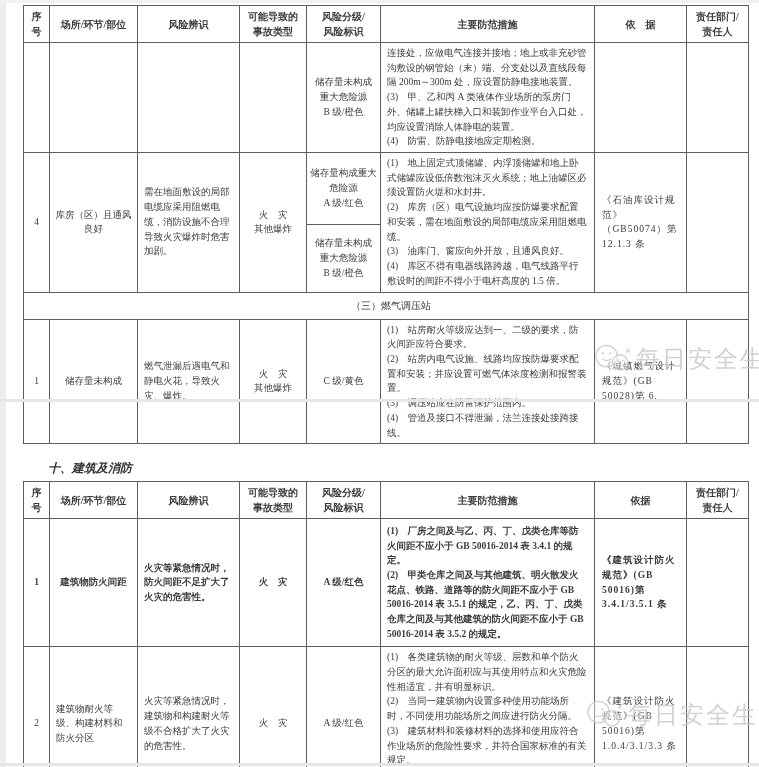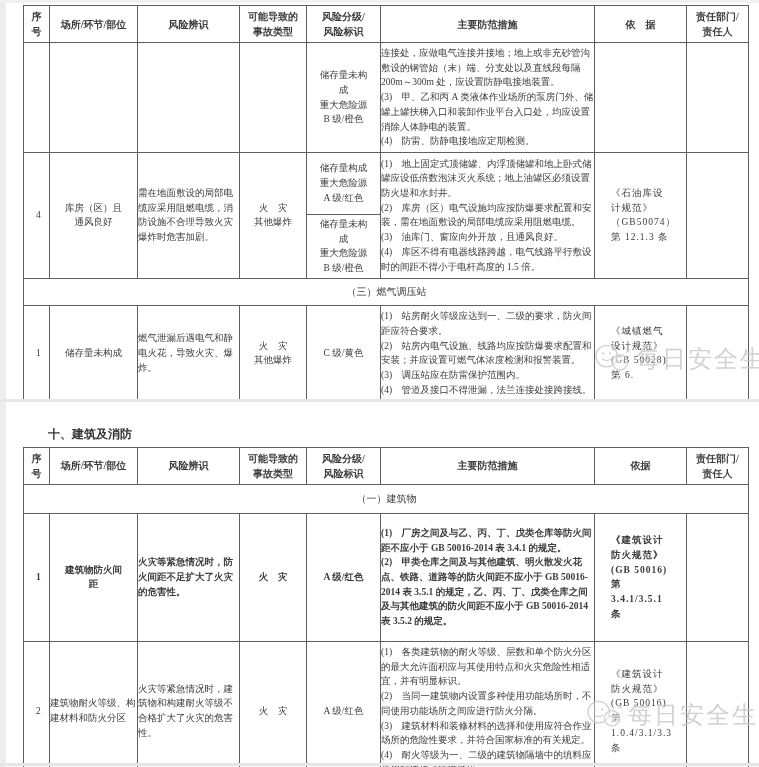--- a/index.html
+++ b/index.html
@@ -30,41 +30,42 @@
   col.c-measures { width: 214px; }
   col.c-basis    { width: 92px; }
   col.c-resp     { width: 62px; }
 
   th, td {
     border: 1px solid #5f5f5f;
     font-size: 9.5px;
     line-height: 1.55;
     vertical-align: middle;
     text-align: center;
-    padding: 2px 12px;
+    padding: 2px 3px;
   }
   th { font-weight: bold; font-size: 10px; line-height: 1.5; padding: 3px 2px; }
   .preline { white-space: pre-line; }
-  td.measures { text-align: left; padding: 3px 0; }
-  td.basis    { text-align: left; padding: 3px 16px; letter-spacing: 1px; }
+  td.measures { text-align: left; padding: 3px 6px; }
+  td.basis    { text-align: left; padding: 3px 7px; letter-spacing: 1px; }
   td.section-cell { text-align: center; padding-left: 13px; font-size: 10px; }
 
   .t1 { margin-top: 5px; }
   .t1 .h-row   td, .t1 .h-row   th { height: 36px; }
   .t1 .r-cont  td { height: 108px; }
   .t1 .r4a     td { height: 62px; }
   .t1 .r4b     td { height: 58px; }
   .t1 .sec-row td { height: 27px; }
   .t1 .r-gas   td { height: 96px; }
 
   .table2-title {
-    margin: 24px 0 4px 48px;
+    margin: 16px 0 4px 48px;
     font-size: 12px;
     font-weight: bold;
     color: #333;
+    font-style: italic;
   }
   .t2 .h-row   th { height: 33px; }
   .t2 .sec-row td { height: 29px; }
   .t2 .r1      td { height: 128px; font-weight: bold; }
   .t2 .r2      td { height: 134px; }
 
   
   .watermark {
     position: absolute;
     display: flex;
@@ -195,23 +196,20 @@
 事故类型</th>
       <th class="preline">风险分级/
 风险标识</th>
       <th>主要防范措施</th>
       <th>依据</th>
       <th class="preline">责任部门/
 责任人</th>
     </tr>
   </thead>
   <tbody>
-    <tr class="sec-row">
-      <td colspan="8" class="section-cell">（一）建筑物</td>
-    </tr>
     <tr class="r1">
       <td>1</td>
       <td>建筑物防火间距</td>
       <td class="measures">火灾等紧急情况时，防火间距不足扩大了火灾的危害性。</td>
       <td class="preline">火　灾</td>
       <td>A 级/红色</td>
       <td class="measures preline">(1)　厂房之间及与乙、丙、丁、戊类仓库等防火间距不应小于 GB 50016-2014 表 3.4.1 的规定。
 (2)　甲类仓库之间及与其他建筑、明火散发火花点、铁路、道路等的防火间距不应小于 GB 50016-2014 表 3.5.1 的规定，乙、丙、丁、戊类仓库之间及与其他建筑的防火间距不应小于 GB 50016-2014 表 3.5.2 的规定。</td>
       <td class="basis">《建筑设计防火规范》(GB 50016)第 3.4.1/3.5.1 条</td>
       <td></td>

